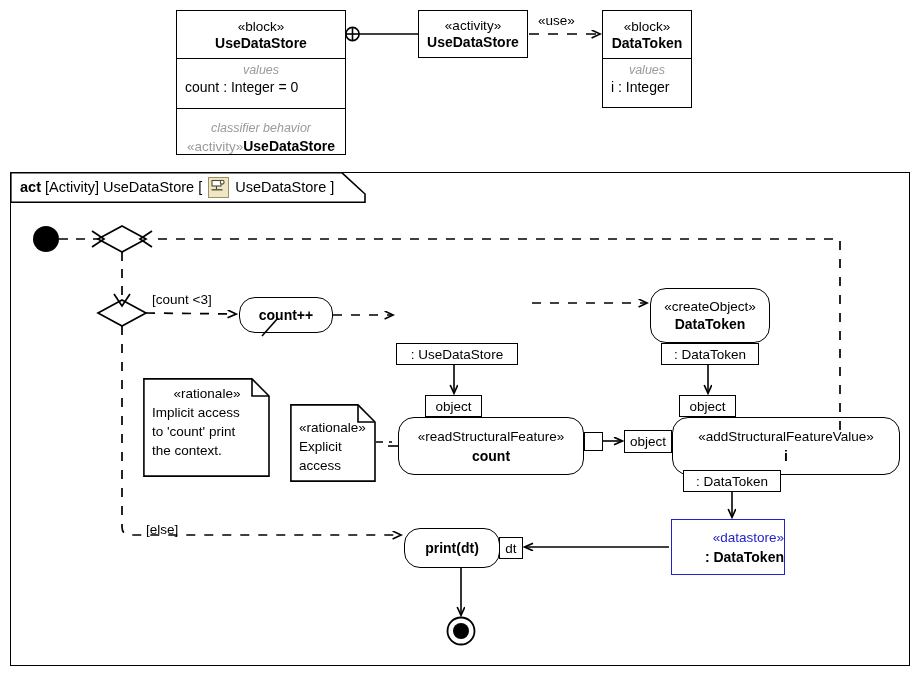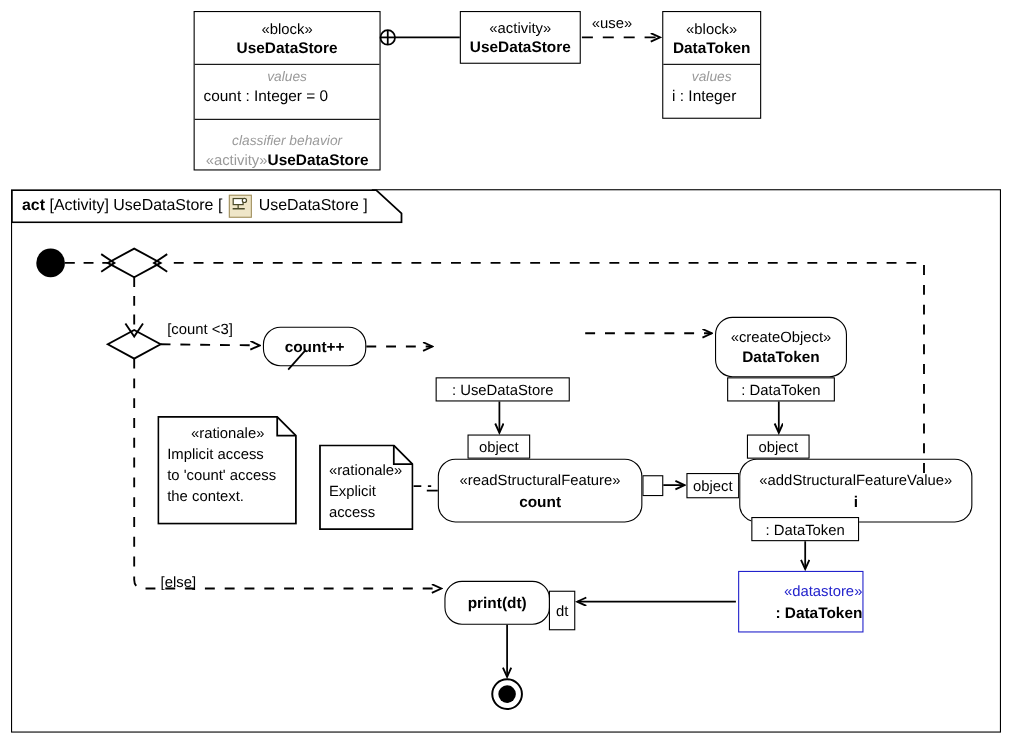--- a/index.html
+++ b/index.html
@@ -129,21 +129,21 @@
   <div class="act" style="left:650px;top:288px;width:120px;height:55px;">
     <div class="stereo">«createObject»</div>
     <div class="name-b" style="margin-top:2px;">DataToken</div>
   </div>
 
   <div class="act" style="left:398px;top:417px;width:186px;height:58px;">
     <div class="stereo">«readStructuralFeature»</div>
     <div class="name-b" style="margin-top:4px;">count</div>
   </div>
 
-  <div class="act" style="left:672px;top:417px;width:212px;height:58px;">
+  <div class="act" style="left:672px;top:417px;width:228px;height:58px;">
     <div class="stereo">«addStructuralFeatureValue»</div>
     <div class="name-b" style="margin-top:4px;">i</div>
   </div>
 
   <div class="act" style="left:404px;top:528px;width:96px;height:40px;">
     <div class="name-b">print(dt)</div>
   </div>
 
   <div class="act blue" style="left:671px;top:519px;width:114px;height:56px;">
     <div class="stereo" style="color:#2222cc;">«datastore»</div>
@@ -157,34 +157,34 @@
   <div class="pin" style="left:425px;top:395px;width:57px;height:22px;">object</div>
 
   <div class="pin" style="left:679px;top:395px;width:57px;height:22px;">object</div>
 
   <div class="pin" style="left:624px;top:430px;width:48px;height:23px;">object</div>
 
   <div class="pin-sq" style="left:584px;top:432px;width:19px;height:19px;"></div>
 
   <div class="pin" style="left:683px;top:470px;width:98px;height:22px;padding:0 5px;">: DataToken</div>
 
-  <div class="pin" style="left:499px;top:537px;width:24px;height:36px;">dt</div>
+  <div class="pin" style="left:499px;top:537px;width:24px;height:22px;">dt</div>
 
   <div style="position:absolute;left:152px;top:292px;font-size:13.5px;">[count &lt;3]</div>
   <div style="position:absolute;left:134px;top:522px;font-size:13.5px;margin-left:12px;">[else]</div>
 
   <div class="note" style="left:143px;top:378px;width:127px;height:99px;">
     <svg width="127" height="99" viewBox="0 0 127 99">
       <path d="M0.9 0.9 H109 L126 18 V98.1 H0.9 Z" fill="#ffffff" stroke="#000000" stroke-width="1.6"></path>
       <path d="M109 0.9 V18 H126" fill="none" stroke="#000000" stroke-width="1.6"></path>
     </svg>
     <div class="txt">
       <span class="st">«rationale»</span>
       <span>Implicit access</span><br>
-      <span>to 'count' access</span><br>
+      <span>to 'count' print</span><br>
       <span>the context.</span>
     </div>
   </div>
 
   <div class="note" style="left:290px;top:404px;width:86px;height:78px;">
     <svg width="86" height="78" viewBox="0 0 86 78">
       <path d="M0.9 0.9 H68 L85 18 V77.1 H0.9 Z" fill="#ffffff" stroke="#000000" stroke-width="1.6"></path>
       <path d="M68 0.9 V18 H85" fill="none" stroke="#000000" stroke-width="1.6"></path>
     </svg>
     <div class="txt" style="top:14px;">

